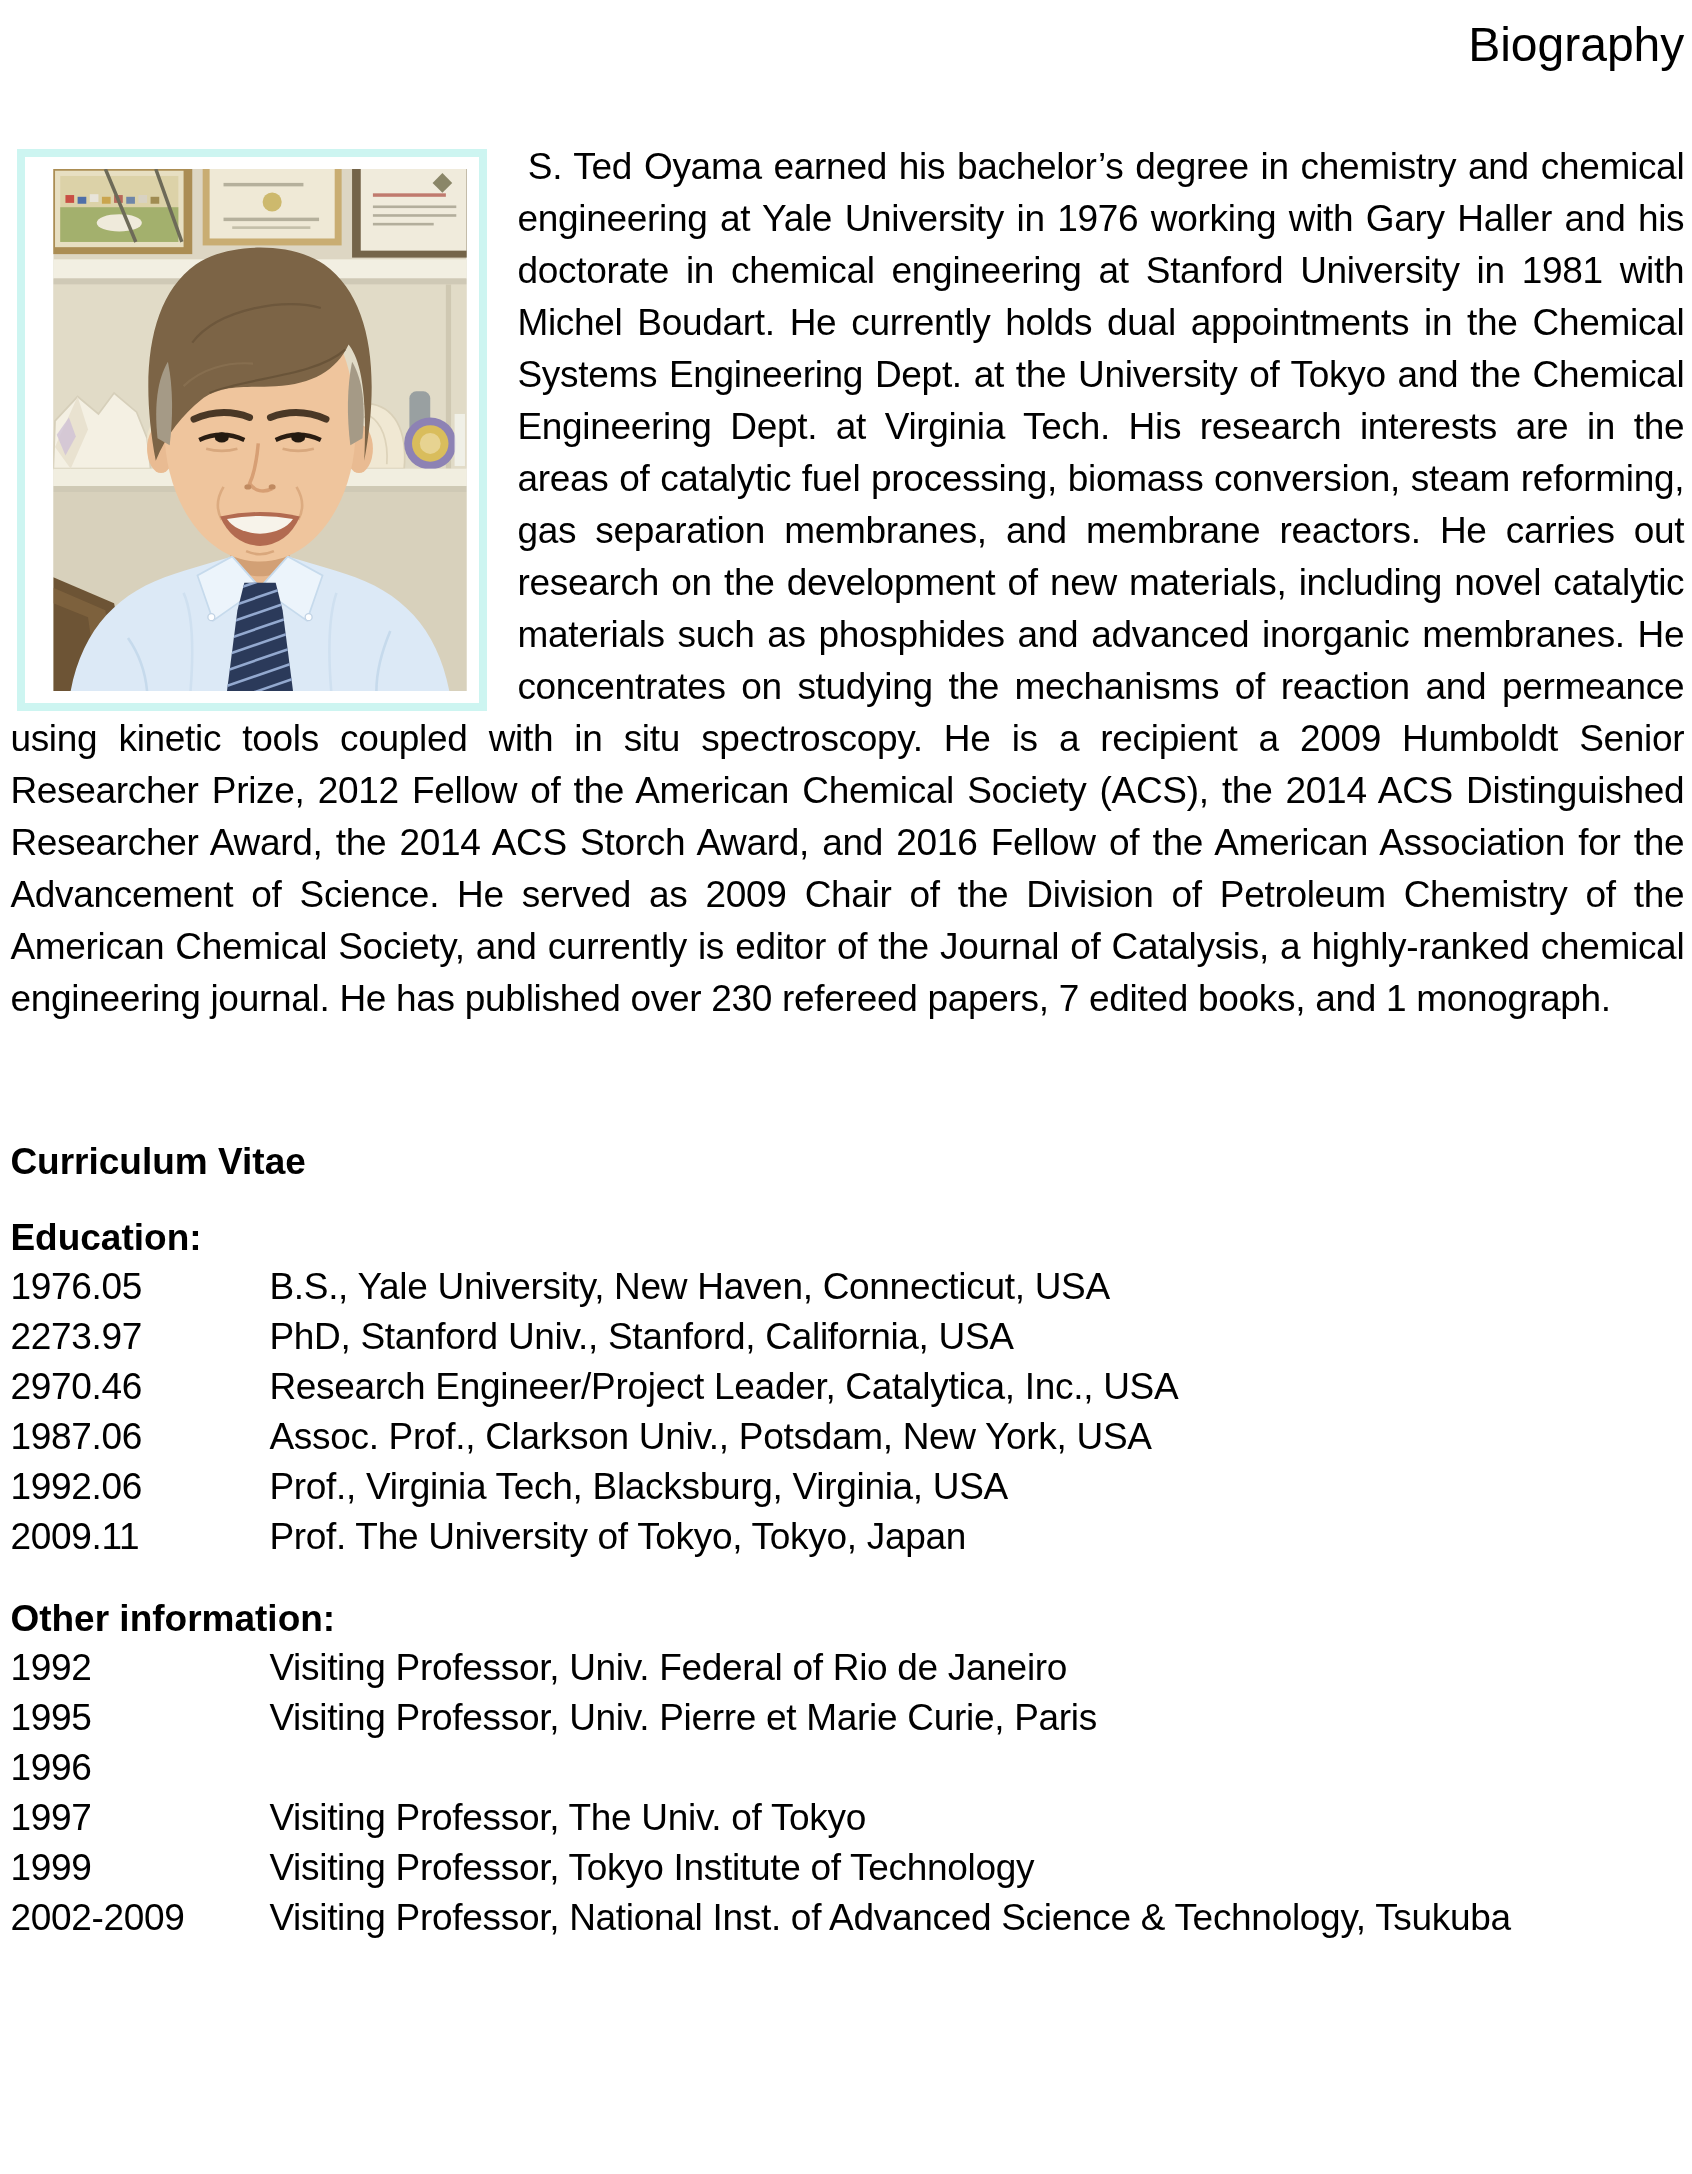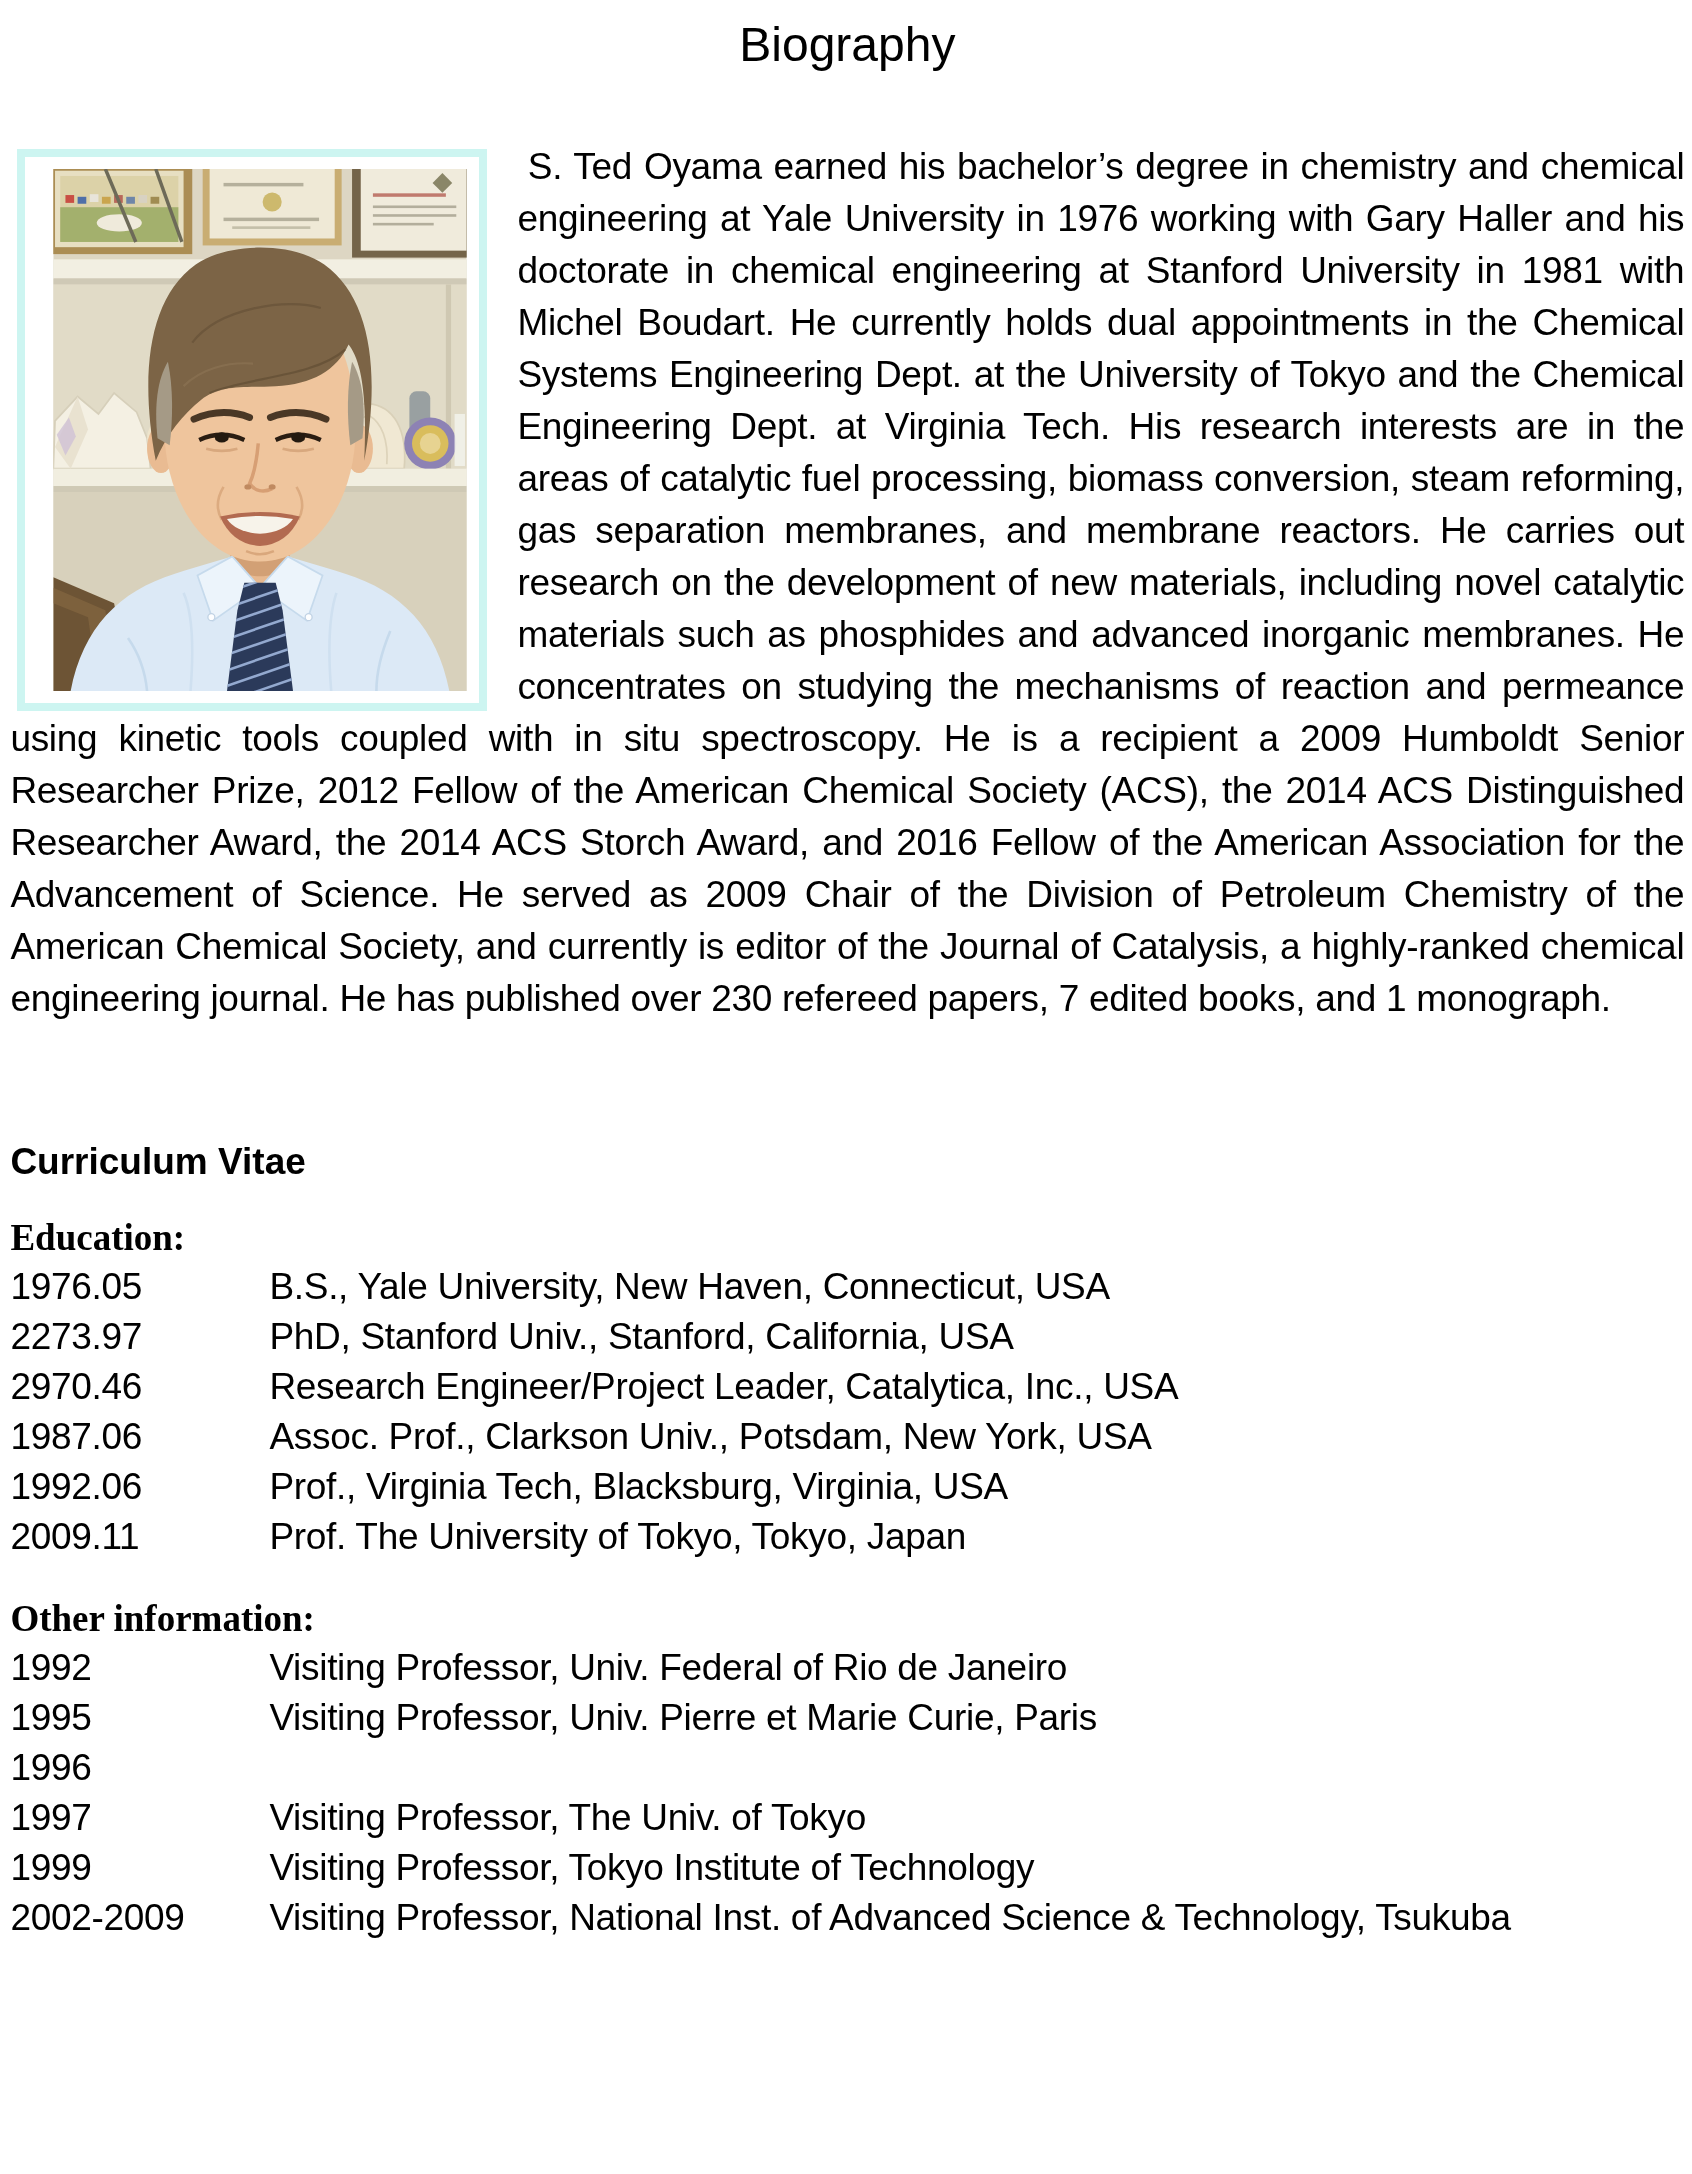--- a/index.html
+++ b/index.html
@@ -5,21 +5,21 @@
   html,body{margin:0;padding:0;}
   body{
     width:1693px;height:2174px;
     background:#ffffff;color:#000;
     font-family:"Liberation Sans", sans-serif;
     overflow:hidden;
   }
   .page{padding:15.6px 8.7px 0 10.4px;}
   .title{
     font-size:48px;font-weight:400;line-height:57px;
-    text-align:center;margin:0 0 68px 0;
+    text-align:right;margin:0 0 68px 0;
   }
   .photo-frame{
     float:left;
     margin:8.7px 30px 0 7px;
     border:8.7px solid #cdf5f1;
     background:#ffffff;
     padding:12px 12px 11.3px 28px;
   }
   .photo-frame svg{display:block;}
   .bio{
@@ -28,21 +28,20 @@
     text-align:justify;text-indent:10.4px;
   }
   .cv-heading{
     clear:both;
     font-size:37px;font-weight:700;line-height:38px;
     margin:118px 0 0 0;
   }
   .sec-heading{
     font-size:37px;font-weight:700;line-height:38px;
     margin:38px 0 5.2px 0;
-    font-family:Liberation Serif, serif;
   }
   .cv-row{display:flex;font-size:37px;line-height:50px;letter-spacing:-0.3px;}
   .cv-year{flex:0 0 259px;}
   .cv-desc{flex:1 1 auto;}
 </style>
 </head>
 <body>
 
 <div class="page">
 

